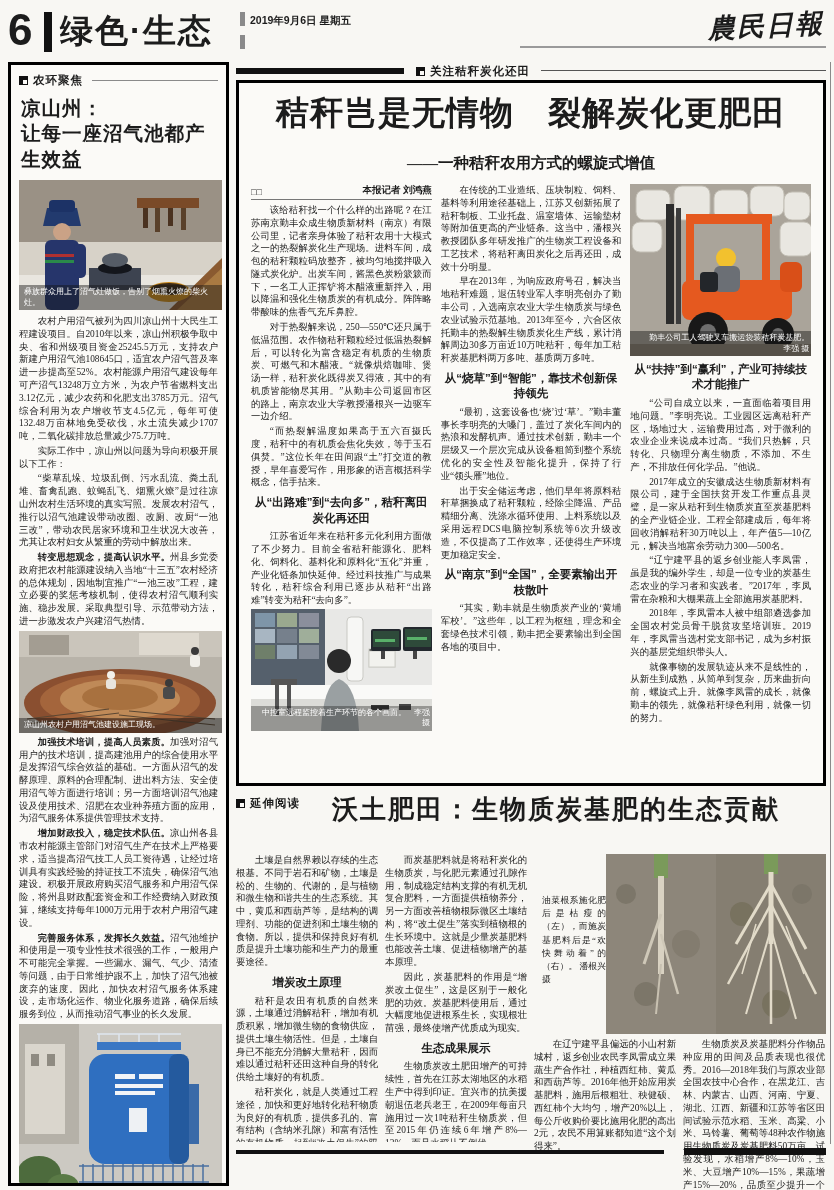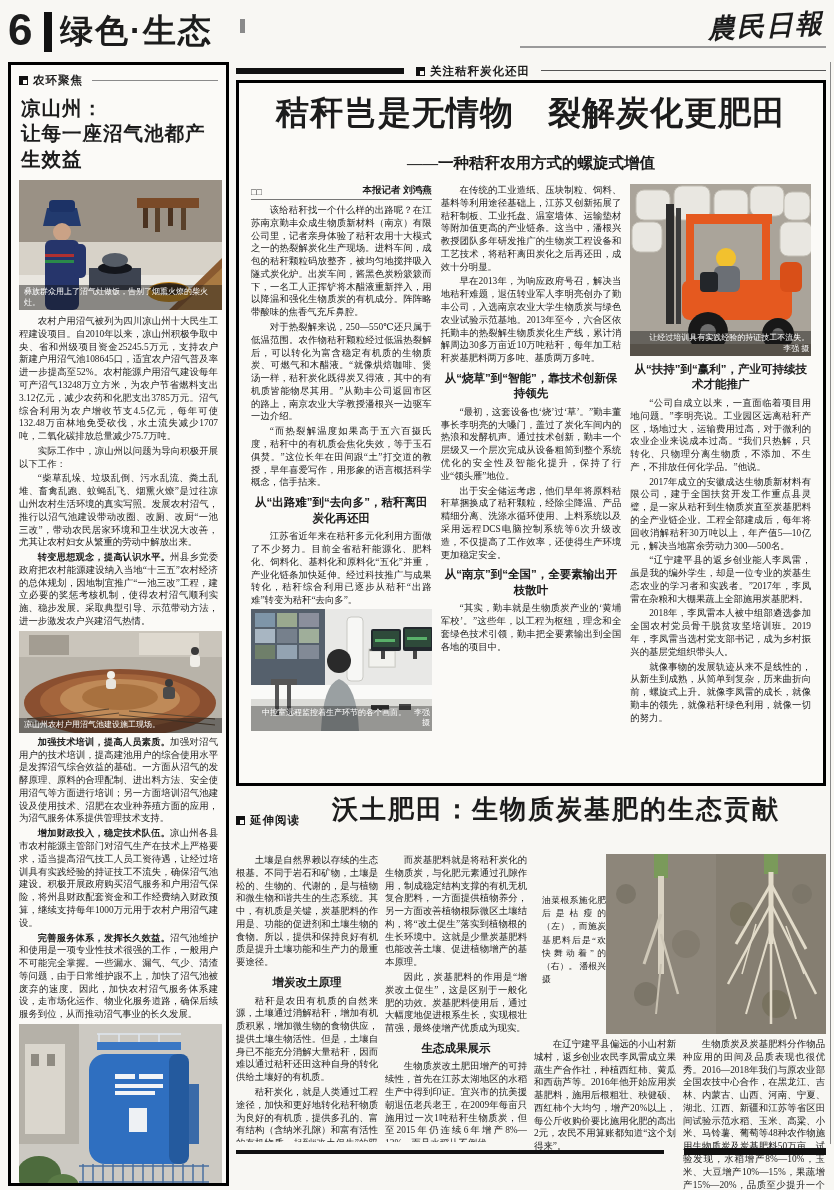--- a/index.html
+++ b/index.html
@@ -52,20 +52,21 @@
   .bottom-bar{background:#111;}
 </style>
 </head>
 <body>
 
 <div class="abs" style="left:8px;top:6px;right:8px;height:52px;">
   <div class="abs hdr-num" style="left:0;top:2px;">6</div>
   <div class="abs hdr-bar" style="left:36px;top:6px;"></div>
   <div class="abs hdr-section" style="left:52px;top:8px;">绿色·生态</div>
   <div class="abs" style="left:232px;top:6px;">
+    <div class="hdr-date"><span class="hdr-meta-bar"></span><span>2019年9月6日 星期五</span></div>
     <div class="hdr-meta" style="margin-top:7px;"><span class="hdr-meta-bar"></span></div>
   </div>
   <div class="abs masthead" style="right:2px;top:2px;">農民日報</div>
   <div class="abs hdr-rule" style="left:512px;right:0;top:40px;"></div>
 </div>
 
 <div class="abs box" style="left:8px;top:62px;width:221px;height:1124px;padding:8px;box-sizing:border-box;overflow:hidden;">
   <div class="tag-row">
     <span class="tag-icon"></span>
     <span class="tag-label">农环聚焦</span>
@@ -297,43 +298,43 @@
           <rect x="150" y="78" width="22" height="30" rx="6" fill="#d94f18"></rect>
           <circle cx="96" cy="74" r="10" fill="#f2c12e"></circle>
           <rect x="84" y="82" width="26" height="26" rx="6" fill="#6b6f75"></rect>
           <rect x="70" y="88" width="18" height="20" rx="4" fill="#23262a"></rect>
           <circle cx="78" cy="148" r="20" fill="#181818"></circle>
             <circle cx="78" cy="148" r="8" fill="#6e6e6e"></circle>
           <circle cx="148" cy="150" r="16" fill="#181818"></circle>
             <circle cx="148" cy="150" r="6" fill="#6e6e6e"></circle>
           <rect x="0" y="160" width="184" height="12" fill="#8d8476"></rect>
         </svg>
-        <div class="caption-strip" style="text-align:right;">让经过培训具有实践经验的持证技工不流失。　李强 摄</div>
+        <div class="caption-strip" style="text-align:right;">勤丰公司工人驾驶叉车搬运袋装秸秆炭基肥。　李强 摄</div>
       </div>
       <div class="subhead">从“扶持”到“赢利”，产业可持续技术才能推广</div>
       <p class="para">“公司自成立以来，一直面临着项目用地问题。”李明亮说。工业园区远离秸秆产区，场地过大，运输费用过高，对于微利的农业企业来说成本过高。“我们只热解，只转化、只物理分离生物质，不添加、不生产，不排放任何化学品。”他说。</p>
       <p class="para">2017年成立的安徽成达生物质新材料有限公司，建于全国扶贫开发工作重点县灵璧，是一家从秸秆到生物质炭直至炭基肥料的全产业链企业。工程全部建成后，每年将回收消解秸秆30万吨以上，年产值5—10亿元，解决当地富余劳动力300—500名。</p>
       <p class="para">“辽宁建平县的返乡创业能人李凤雷，虽是我的编外学生，却是一位专业的炭基生态农业的学习者和实践者。”2017年，李凤雷在杂粮和大棚果蔬上全部施用炭基肥料。</p>
       <p class="para">2018年，李凤雷本人被中组部遴选参加全国农村党员骨干脱贫攻坚培训班。2019年，李凤雷当选村党支部书记，成为乡村振兴的基层党组织带头人。</p>
       <p class="para">就像事物的发展轨迹从来不是线性的，从新生到成熟，从简单到复杂，历来曲折向前，螺旋式上升。就像李凤雷的成长，就像勤丰的领先，就像秸秆绿色利用，就像一切的努力。</p>
     </div>
   </div>
 </div>
 
 <div class="abs" style="left:236px;top:796px;width:590px;height:348px;">
-  <div class="tag-row abs" style="left:0;top:17px;">
+  <div class="tag-row abs" style="left:0;top:0;">
     <span class="tag-icon"></span>
     <span class="tag-label">延伸阅读</span>
   </div>
   <div class="abs ext-headline" style="left:70px;right:20px;top:0;">沃土肥田：生物质炭基肥的生态贡献</div>
 
   <div class="abs" style="left:0;top:58px;width:590px;height:288px;display:flex;gap:7px;">
 
     <div class="col" style="width:142px;">
-      <p class="para">土壤是自然界赖以存续的生态根基。不同于岩石和矿物，土壤是松的、生物的、代谢的，是与植物和微生物和谐共生的生态系统。其中，有机质是关键，炭基肥料的作用是、功能的促进剂和土壤生物的食物。所以，提供和保持良好有机质是提升土壤功能和生产力的最重要途径。</p>
+      <p class="para">土壤是自然界赖以存续的生态根基。不同于岩石和矿物，土壤是松的、生物的、代谢的，是与植物和微生物和谐共生的生态系统。其中，黄瓜和西葫芦等，是结构的调理剂、功能的促进剂和土壤生物的食物。所以，提供和保持良好有机质是提升土壤功能和生产力的最重要途径。</p>
       <div class="subhead">增炭改土原理</div>
       <p class="para">秸秆是农田有机质的自然来源，土壤通过消解秸秆，增加有机质积累，增加微生物的食物供应，提供土壤生物活性。但是，土壤自身已不能充分消解大量秸秆，因而难以通过秸秆还田这种自身的转化供给土壤好的有机质。</p>
       <p class="para">秸秆炭化，就是人类通过工程途径，加快和更好地转化秸秆物质为良好的有机质，提供多孔的、富有结构（含纳米孔隙）和富有活性的有机物质，起到“改土促生”的双重作用。</p>
     </div>
 
     <div class="col" style="width:142px;">
       <p class="para">而炭基肥料就是将秸秆炭化的生物质炭，与化肥元素通过孔隙作用，制成稳定结构支撑的有机无机复合肥料，一方面提供植物养分，另一方面改善植物根际微区土壤结构，将“改土促生”落实到植物根的生长环境中。这就是少量炭基肥料也能改善土壤、促进植物增产的基本原理。</p>
       <p class="para">因此，炭基肥料的作用是“增炭改土促生”，这是区别于一般化肥的功效。炭基肥料使用后，通过大幅度地促进根系生长，实现根壮苗强，最终使增产优质成为现实。</p>
       <div class="subhead">生态成果展示</div>
       <p class="para">生物质炭改土肥田增产的可持续性，首先在江苏太湖地区的水稻生产中得到印证。宜兴市的抗美援朝退伍老兵老王，在2009年每亩只施用过一次1吨秸秆生物质炭，但至2015年仍连续6年增产8%—12%，而且水稻从不倒伏。</p>

